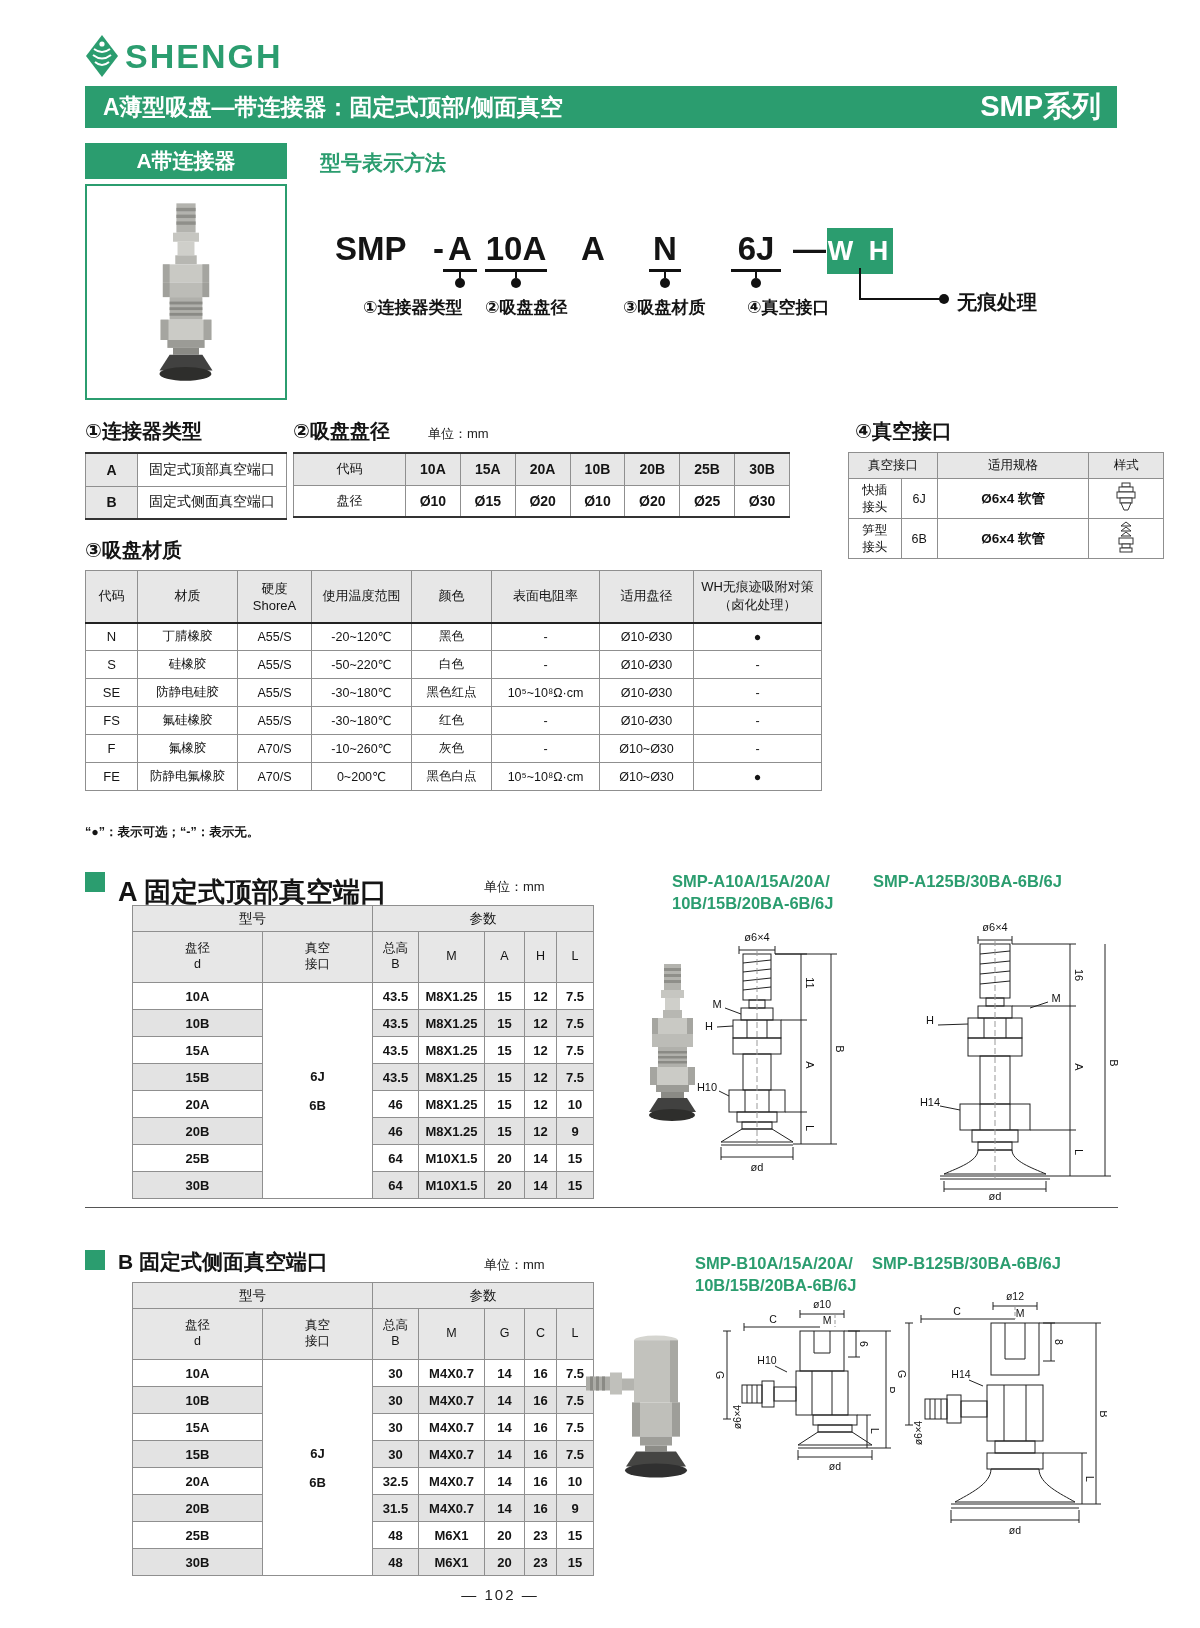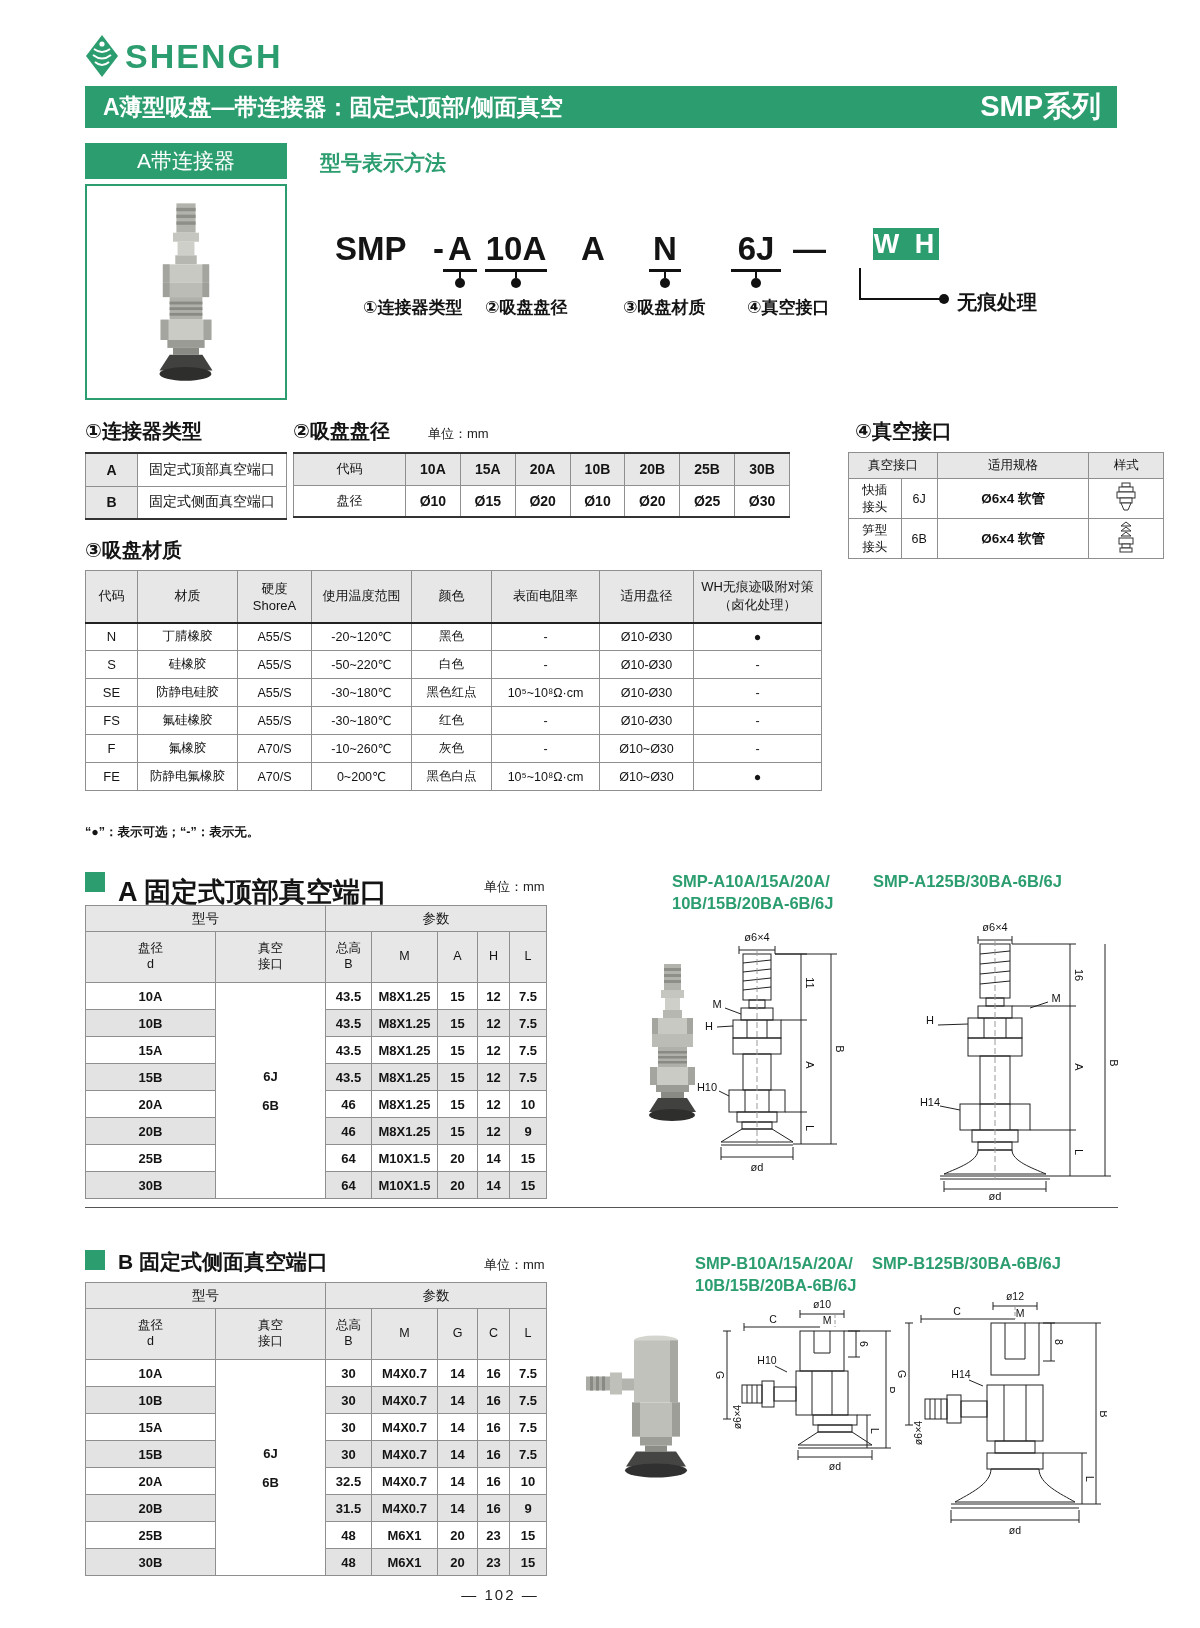--- a/index.html
+++ b/index.html
@@ -10,34 +10,34 @@
 
 #logo-row { position:absolute; left:85px; top:34px; display:flex; align-items:center; gap:6px; }
 #logo-text { font-size:34px; font-weight:bold; letter-spacing:2px; color:var(--brand-green); }
 
 
 #banner { position:absolute; left:85px; top:86px; width:1032px; height:42px; background:var(--brand-green); display:flex; align-items:center; justify-content:space-between; padding:0 16px 0 18px; }
 #banner-title { color:#fff; font-size:23px; font-weight:bold; }
 #banner-series { color:#fff; font-size:29px; font-weight:bold; }
 
 
-#tag-box { position:absolute; left:85px; top:143px; width:202px; height:36px; background:var(--brand-green); color:#fff; font-size:21px; font-weight:normal; display:flex; align-items:center; justify-content:center; }
+#tag-box { position:absolute; left:85px; top:143px; width:202px; height:36px; background:var(--brand-green); color:#fff; font-size:21px; font-weight:bold; display:flex; align-items:center; justify-content:center; }
 #method-title { position:absolute; left:320px; top:149px; color:var(--brand-green); font-size:21px; font-weight:bold; }
 
 
 #photo-frame { position:absolute; left:85px; top:184px; width:202px; height:216px; border:2px solid var(--brand-green); background:#fff; display:flex; align-items:center; justify-content:center; }
 
 
 #model-code { position:absolute; left:335px; top:222px; width:770px; height:115px; }
 .code { position:absolute; top:8px; font-size:33px; font-weight:bold; white-space:nowrap; }
 .code.u { border-bottom:3px solid #111; padding-bottom:1px; text-align:center; }
 .mark { position:absolute; width:10px; height:10px; border-radius:50%; background:#111; top:56px; }
 .mark::before { content:""; position:absolute; left:4px; top:-9px; width:2px; height:9px; background:#111; }
 .mc-label { position:absolute; top:74px; font-size:17px; font-weight:bold; white-space:nowrap; }
-#wh-box { position:absolute; left:492px; top:6px; width:66px; height:32px; background:var(--brand-green); color:#fff; font-size:27px; font-weight:bold; letter-spacing:4px; display:flex; align-items:center; justify-content:center;margin-left:46px; }
+#wh-box { position:absolute; left:492px; top:6px; width:66px; height:46px; background:var(--brand-green); color:#fff; font-size:27px; font-weight:bold; letter-spacing:4px; display:flex; align-items:center; justify-content:center; }
 #wh-stem { position:absolute; left:524px; top:46px; width:2px; height:32px; background:#111; }
 #wh-hline { position:absolute; left:524px; top:76px; width:82px; height:2px; background:#111; }
 #wh-bullet { position:absolute; left:604px; top:72px; width:10px; height:10px; border-radius:50%; background:#111; }
 #wh-label { position:absolute; left:622px; top:67px; font-size:20px; font-weight:bold; white-space:nowrap; }
 
 
 .sec-title { position:absolute; font-size:20px; font-weight:bold; white-space:nowrap; }
 .unit { position:absolute; font-size:13px; color:#222; white-space:nowrap; }
 
 
@@ -65,21 +65,21 @@
 
 #material-table { left:85px; top:570px; width:737px; border:1.5px solid #444; }
 #material-table tr.hd td { height:52px; font-size:13px; border-bottom:2.5px solid #222; }
 #material-table td { height:28px; font-size:12.5px; }
 #material-table td.c0 { font-size:13px; }
 .pre { white-space:pre-line; }
 #material-note { position:absolute; left:85px; top:824px; font-size:12.5px; font-weight:bold; }
 
 
 .sq { position:absolute; width:20px; height:20px; background:var(--brand-green); }
-.spec-table { width:462px; border:1.5px solid #444; }
+.spec-table { width:462px; border:1.5px solid #444;margin-left:47px; }
 .spec-table tr.g td { height:26px; font-size:13.5px; }
 .spec-table tr.sub td { height:51px; font-size:12.5px; line-height:1.25; }
 .spec-table td { height:27px; font-weight:bold; font-size:13px; }
 .spec-table tr.g td, .spec-table tr.sub td { font-weight:normal; }
 .spec-table tr.alt td { background:#e3e3e3; }
 .spec-table td.portcell { background:#fff; font-weight:bold; }
 .portcell div + div { margin-top:14px; }
 #table-a { left:85px; top:905px; }
 #table-b { left:85px; top:1282px; }
 

